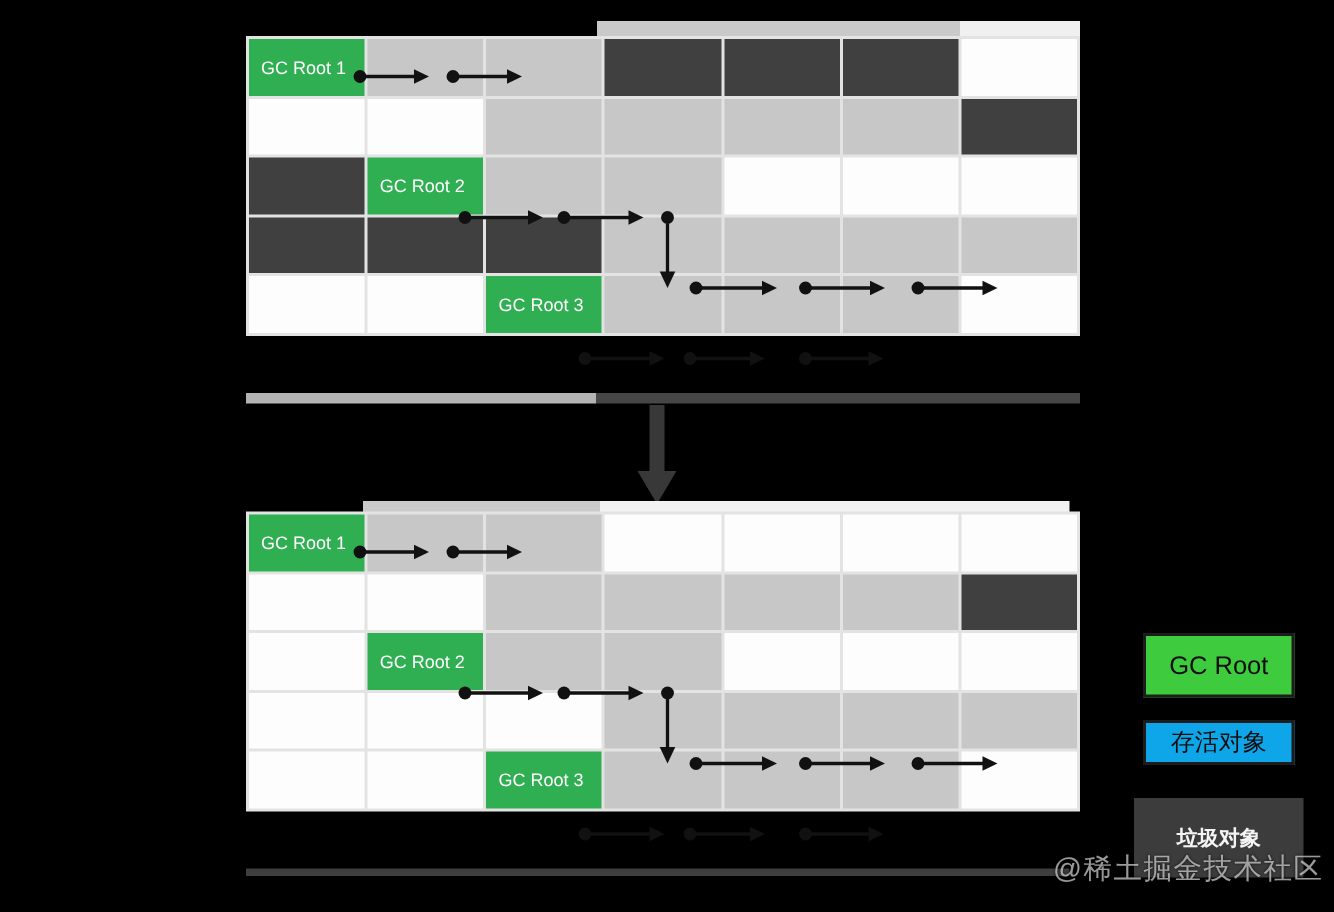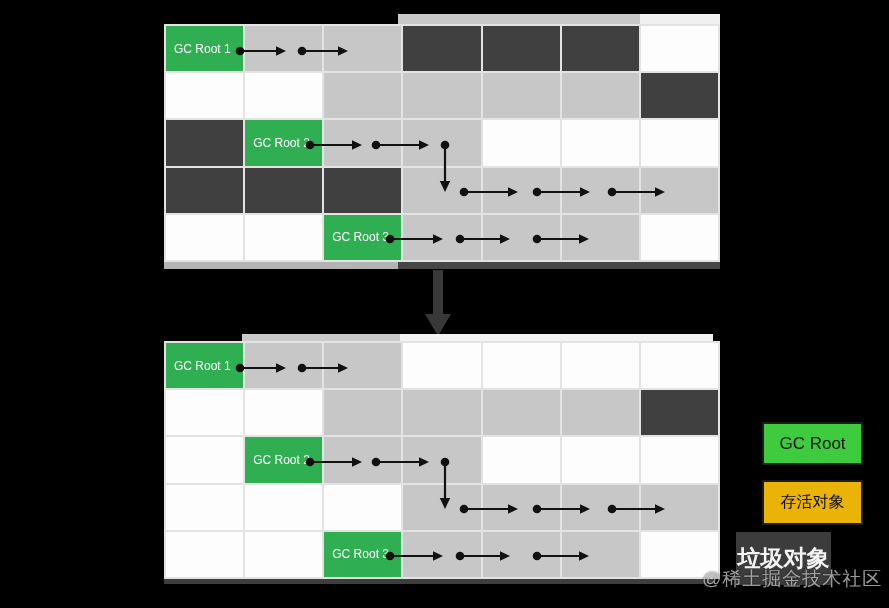--- a/index.html
+++ b/index.html
@@ -5,21 +5,21 @@
   html,body{margin:0;padding:0;background:#000;}
   #stage{
     position:relative;width:889px;height:608px;background:var(--bg,#000);
     font-family:"Liberation Sans","DejaVu Sans",sans-serif;overflow:hidden;
   }
   .phase-label{
     position:absolute;color:#3b3b3b;font-size:23px;font-weight:bold;
     letter-spacing:1px;white-space:nowrap;
   }
   .heap-grid{
-    position:absolute;width:556px;height:238px;background:var(--gridline,#e3e3e3);
+    position:absolute;width:556px;height:200px;background:var(--gridline,#e3e3e3);
     padding:2px;box-sizing:border-box;
   }
   .grid-cells{
     display:grid;width:100%;height:100%;
     grid-template-columns:repeat(7,1fr);grid-template-rows:repeat(5,1fr);gap:2px;
   }
   .cell{position:relative;}
   .cell.white{background:var(--white,#fdfdfd);}
   .cell.gray{background:var(--gray,#c7c7c7);}
   .cell.dark{background:var(--dark,#404040);}
@@ -29,22 +29,22 @@
     color:#fff;font-size:12px;white-space:nowrap;
   }
   svg.arrows{position:absolute;left:2px;top:2px;width:552px;height:234px;pointer-events:none;}
   .sliver{position:absolute;}
   .transition-arrow{position:absolute;left:423px;top:270px;}
   .legend-box{
     position:absolute;display:flex;align-items:center;justify-content:center;
     box-sizing:border-box;font-size:17px;white-space:nowrap;
   }
   #legend-root{left:762px;top:422px;width:101px;height:43px;background:var(--legendgreen,#3ecb3e);border:2px solid #1c1c1c;color:#0e0e0e;}
-  #legend-alive{left:762px;top:480px;width:101px;height:45px;background:#eab308;border:2px solid #1c1c1c;color:#0e0e0e;font-size:16px;}
-  #legend-garbage{left:736px;top:532px;width:95px;height:53px;background:#3c3c3c;color:#f4f4f4;font-size:23px;font-weight:bold;}
+  #legend-alive{left:762px;top:480px;width:101px;height:30px;background:#0ea5e9;border:2px solid #1c1c1c;color:#0e0e0e;font-size:16px;}
+  #legend-garbage{left:756px;top:532px;width:113px;height:53px;background:#3c3c3c;color:#f4f4f4;font-size:14px;font-weight:bold;}
   .watermark{
     position:absolute;left:702px;top:566px;font-size:19px;color:rgba(235,235,235,0.65);
     text-shadow:0 0 2px rgba(0,0,0,0.8);letter-spacing:1px;white-space:nowrap;z-index:5;
   }
 </style>
 </head>
 <body>
 
 <div id="stage" style="--bg: #000000; --rootgreen: #2fae52; --legendgreen: #3ecb3e; --gray: #c7c7c7; --dark: #404040; --white: #fdfdfd; --gridline: #e3e3e3;">
 

